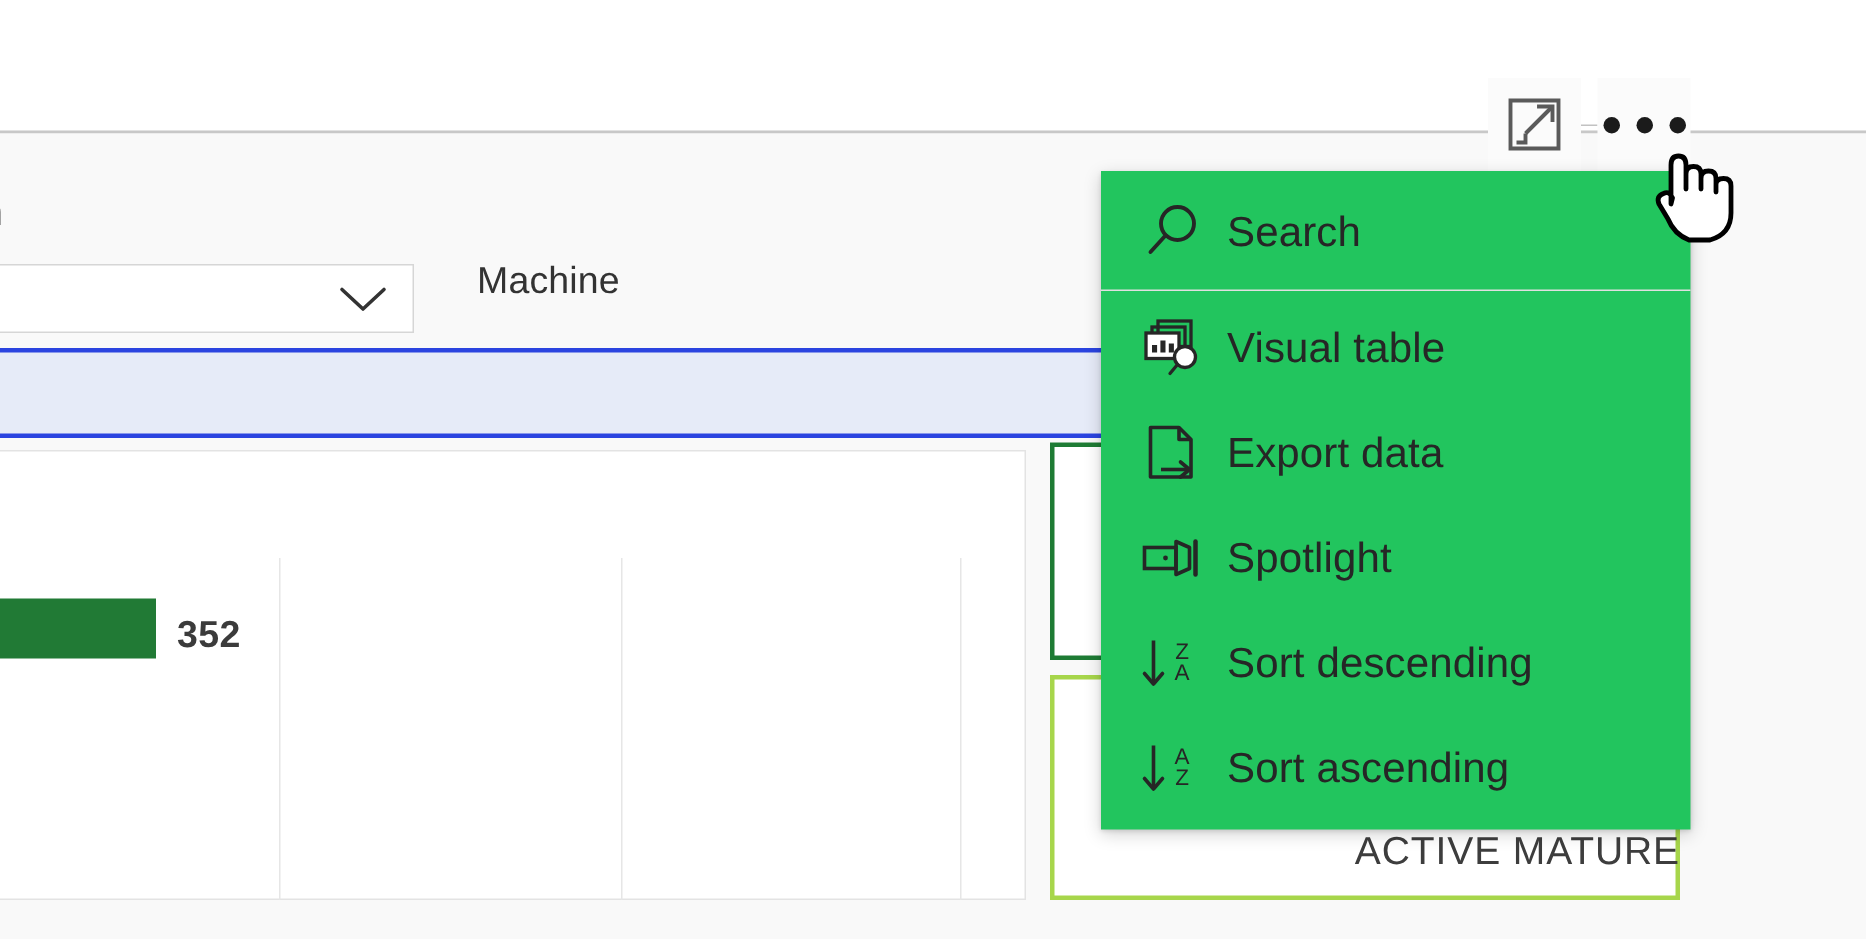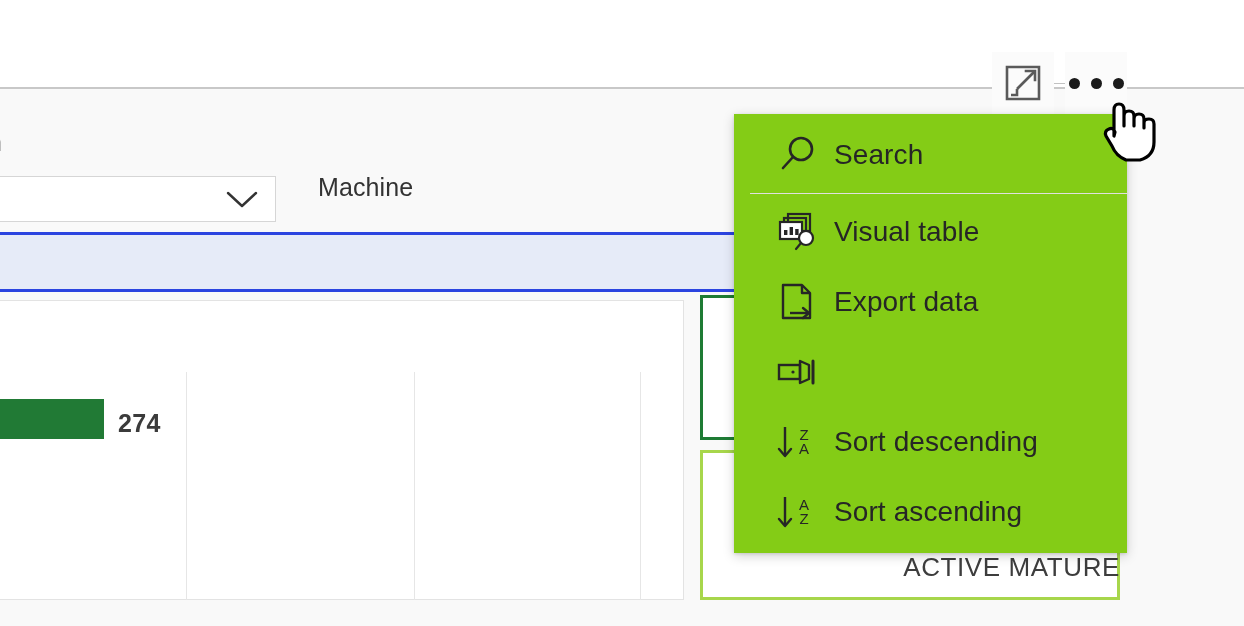--- a/index.html
+++ b/index.html
@@ -187,23 +187,23 @@
     color: #3d3d3d;
     letter-spacing: 0.6px;
   }
 
   
   .ctx-menu {
     position: absolute;
     left: 734px;
     top: 114px;
     width: 393px;
-    background: #84cc16;
+    background: #22c55e;
     box-shadow: 0 3px 11px rgba(0,0,0,0.18), 0 1px 3px rgba(0,0,0,0.12);
-    padding: 6px 0 6px 16px;
+    padding: 6px 0 6px 0;
     box-sizing: border-box;
     z-index: 40;
   }
   .ctx-item {
     display: flex;
     align-items: center;
     height: 70px;
     padding-left: 18px;
     cursor: pointer;
     box-sizing: border-box;
@@ -258,21 +258,21 @@
 
   <div class="canvas-top"></div>
   <div class="header-divider"></div>
   <div class="filter-band"></div>
 
   <div class="chart-panel"></div>
   <div class="gridline" style="left:186px"></div>
   <div class="gridline" style="left:414px"></div>
   <div class="gridline" style="left:640px"></div>
   <div class="bar"></div>
-  <div class="bar-value">274</div>
+  <div class="bar-value">352</div>
 
   <div class="kpi-card kpi-dark"></div>
   <div class="kpi-card kpi-light"></div>
   <div class="kpi-label">ACTIVE MATURE</div>
 
   <div class="blue-band"></div>
 
   <div class="slicer-label slicer1-label">n</div>
   <div class="slicer-box slicer1-box">
     <span class="slicer-value"></span>
@@ -350,20 +350,21 @@
 
     <div class="ctx-item">
       <span class="ctx-icon">
         <svg width="44" height="44" viewBox="0 0 44 44">
           <rect x="3" y="15" width="21" height="14" fill="none" stroke="#262626" stroke-width="2.4"></rect>
           <path d="M24 11 L33 15 V29 L24 33 Z" fill="none" stroke="#262626" stroke-width="2.4" stroke-linejoin="round"></path>
           <line x1="37" y1="11" x2="37" y2="33" stroke="#262626" stroke-width="3" stroke-linecap="round"></line>
           <circle cx="17" cy="22" r="1.6" fill="#262626"></circle>
         </svg>
       </span>
+      <span class="ctx-text">Spotlight</span>
     </div>
 
     <div class="ctx-item">
       <span class="ctx-icon">
         <span class="sort-glyph">
           <svg width="18" height="38" viewBox="0 0 18 38">
             <line x1="9" y1="4" x2="9" y2="32" stroke="#262626" stroke-width="2.4"></line>
             <polyline points="3,26 9,33 15,26" fill="none" stroke="#262626" stroke-width="2.4" stroke-linecap="round" stroke-linejoin="round"></polyline>
           </svg>
           <span class="sort-letters">

